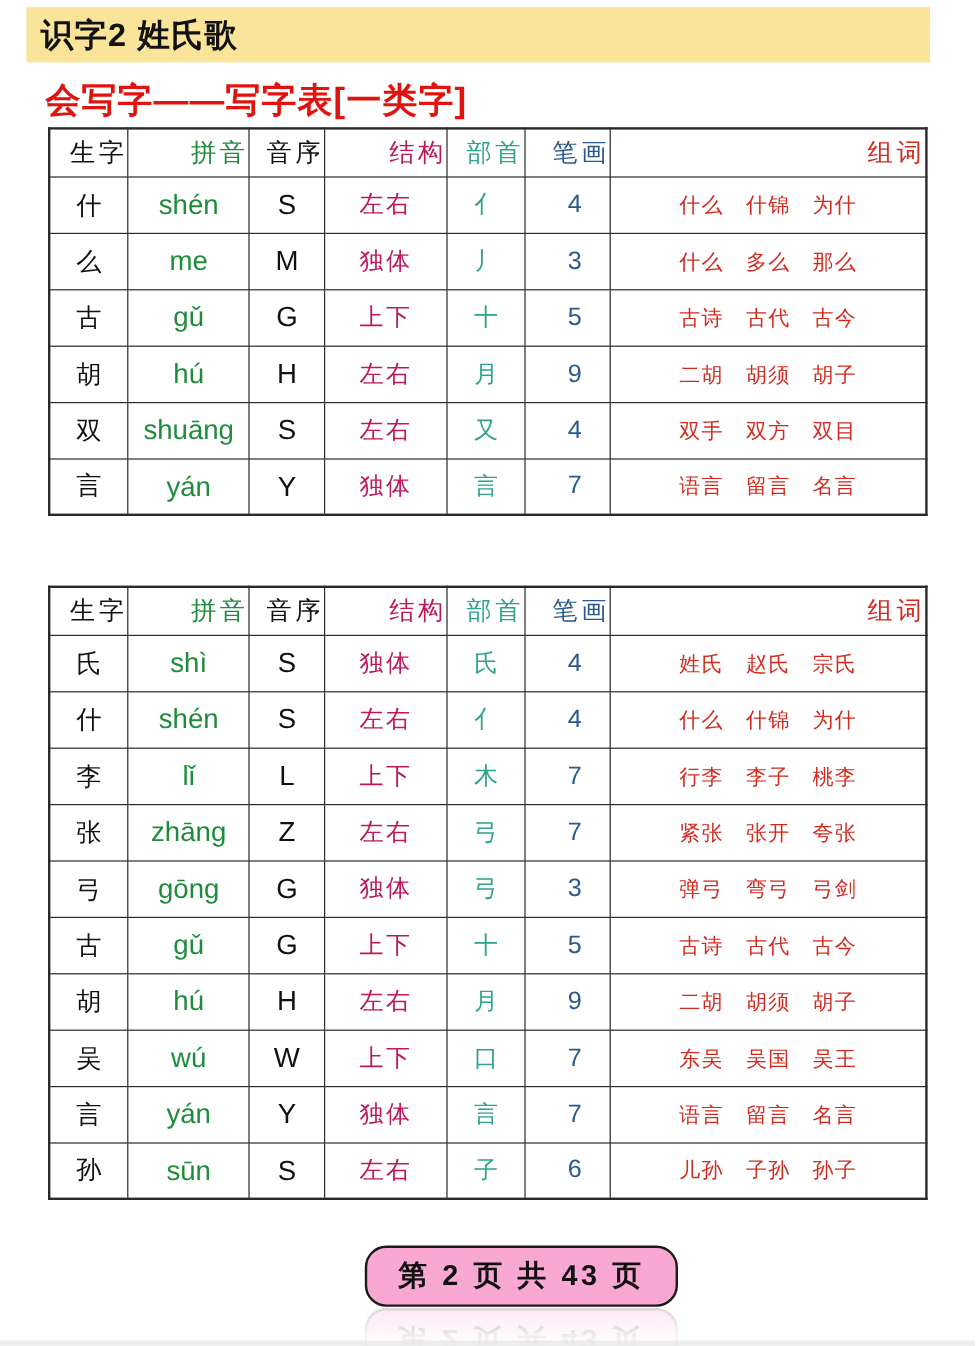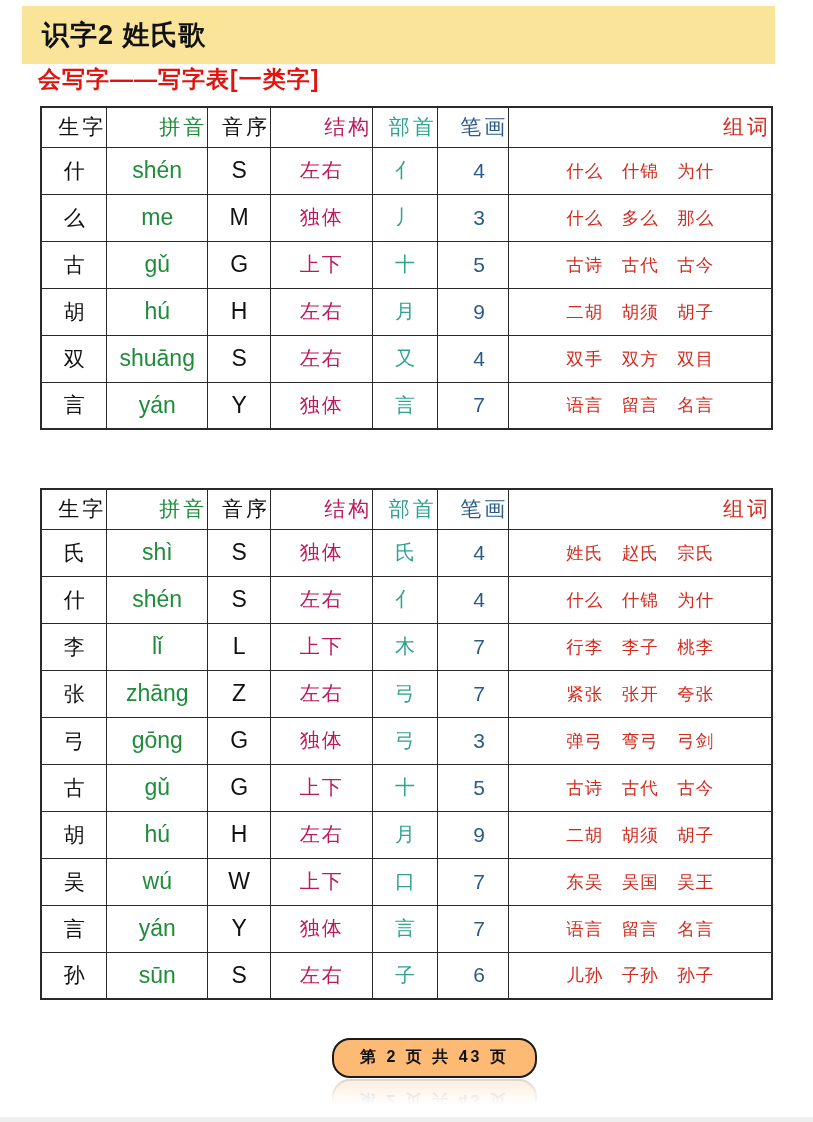--- a/index.html
+++ b/index.html
@@ -13,38 +13,38 @@
     width: 813px;
     height: 1122px;
     background: #ffffff;
     overflow: hidden;
   }
 
   
   .title-bar {
     position: absolute;
     left: 22px; top: 6px;
-    width: 753px; height: 58px;
+    width: 753px; height: 46px;
     background: #fae49a;
     display: flex;
     align-items: center;
-    padding-left: 20px;
+    padding-left: 12px;
   }
   .title-bar h1 {
     font-size: 27px;
     font-weight: bold;
     color: #111111;
     letter-spacing: 1px;
   }
 
   
   .section-heading {
     position: absolute;
     left: 38px;
-    font-size: 23px;
+    font-size: 29px;
     font-weight: bold;
     color: #e2130e;
     letter-spacing: 1px;
     white-space: nowrap;
   }
   #heading-1 { top: 64px; }
   #heading-2 { top: 450px; }
 
   
   table.char-table {
@@ -113,25 +113,25 @@
 
   
   .footer-wrap {
     position: absolute;
     left: 0; top: 1038px;
     width: 100%;
     text-align: center;
   }
   .footer-pill {
     display: inline-block;
-    background: #fdba74;
+    background: #f9a8d4;
     border: 2.5px solid #1a1a1a;
     border-radius: 18px;
     padding: 7px 26px 8px 26px;
-    font-size: 16px;
+    font-size: 24px;
     font-weight: bold;
     color: #111111;
     letter-spacing: 3px;
     margin-left: 56px;
   }
   .footer-reflection {
     display: block;
     margin-top: 1px;
     transform: scaleY(-1);
     opacity: 0.28;

